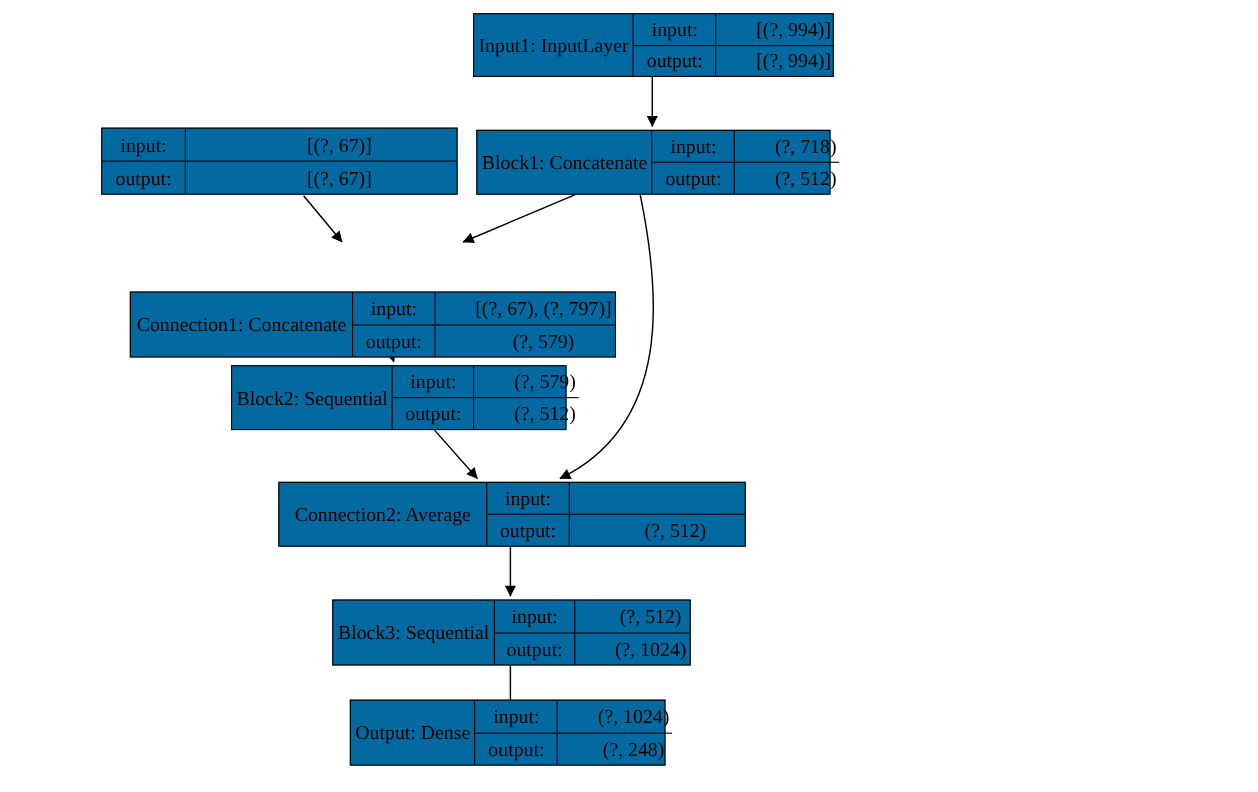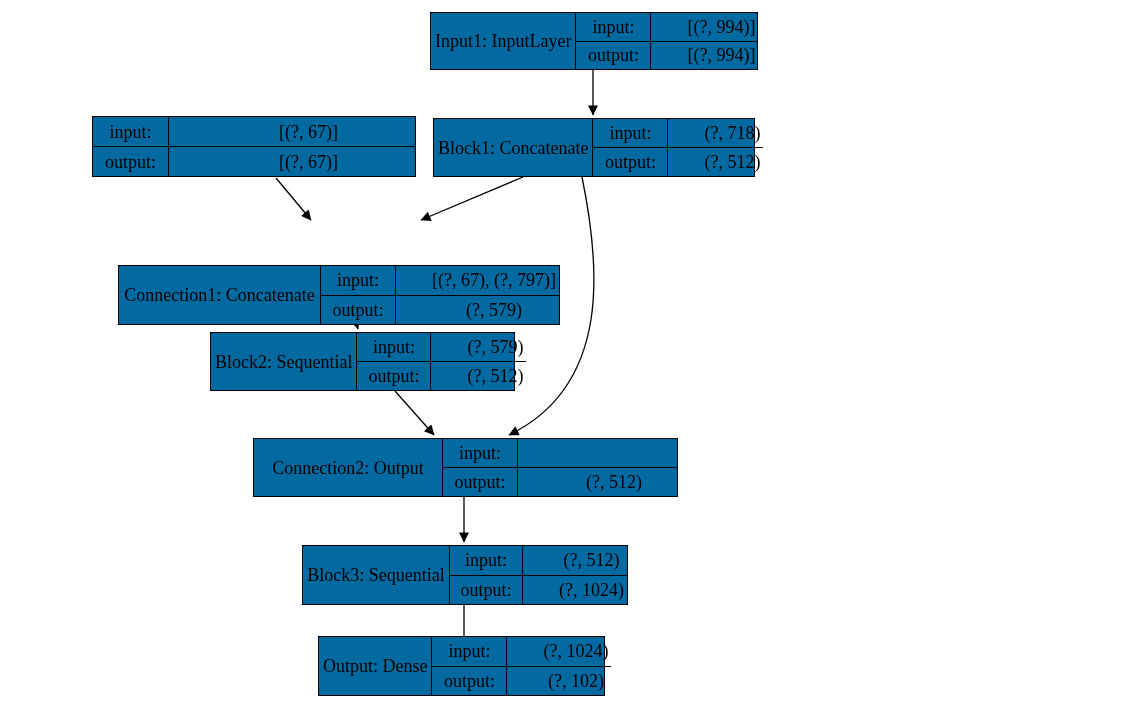--- a/index.html
+++ b/index.html
@@ -165,21 +165,21 @@
         <div class="val-cell">(?, 579)</div>
       </div>
       <div class="kv-row second">
         <div class="key-cell" style="width:74px;">output:</div>
         <div class="val-cell">(?, 512)</div>
       </div>
     </div>
   </div>
 
   <div class="node" style="left:253px; top:438px; width:425px; height:59px;">
-    <div class="label-cell" style="width:189px;">Connection2: Output</div>
+    <div class="label-cell" style="width:189px;">Connection2: Average</div>
     <div class="kv">
       <div class="kv-row">
         <div class="key-cell" style="width:75px;">input:</div>
       </div>
       <div class="kv-row second">
         <div class="key-cell" style="width:75px;">output:</div>
         <div class="val-cell">(?, 512)</div>
       </div>
     </div>
   </div>
@@ -200,18 +200,18 @@
 
   <div class="node" style="left:318px; top:636px; width:287px; height:60px;">
     <div class="label-cell" style="width:129px;">Output: Dense</div>
     <div class="kv">
       <div class="kv-row">
         <div class="key-cell" style="width:75px;">input:</div>
         <div class="val-cell">(?, 1024)</div>
       </div>
       <div class="kv-row second">
         <div class="key-cell" style="width:75px;">output:</div>
-        <div class="val-cell">(?, 102)</div>
+        <div class="val-cell">(?, 248)</div>
       </div>
     </div>
   </div>
 
 </div>
 
 </body></html>

